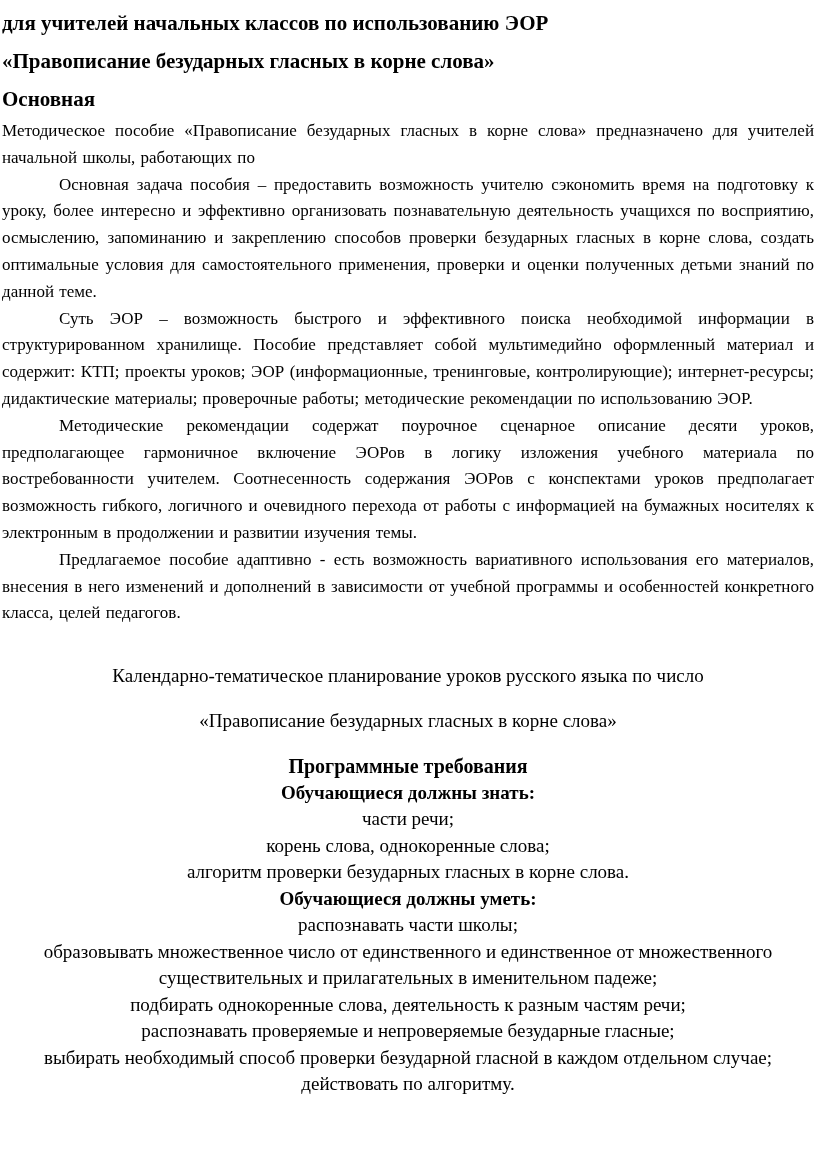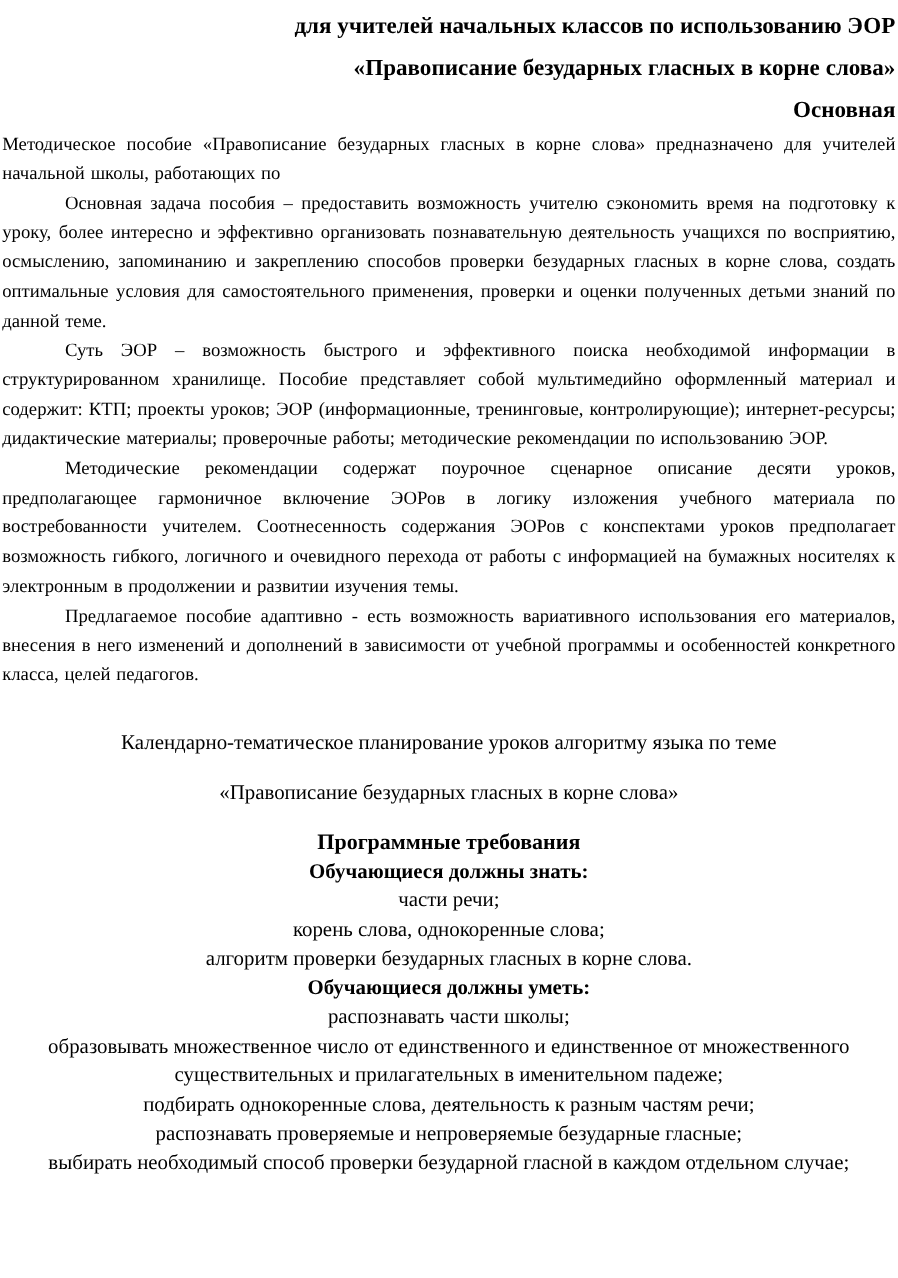--- a/index.html
+++ b/index.html
@@ -15,21 +15,21 @@
     overflow: hidden;
   }
   .page {
     box-sizing: border-box;
     width: 816px;
     height: 1162px;
     padding: 4px 2px 0 2px;
   }
   
   .doc-header .title-line {
-    text-align: right;
+    text-align: left;
     font-weight: bold;
     font-size: 21px;
     line-height: 38px;
     white-space: nowrap;
   }
   
   .intro p {
     margin: 0;
     font-size: 17px;
     line-height: 26.8px;
@@ -80,32 +80,33 @@
 
   <section class="intro">
     <p class="no-indent">Методическое пособие «Правописание безударных гласных в корне слова» предназначено для учителей начальной школы, работающих по</p>
     <p>Основная задача пособия – предоставить возможность учителю сэкономить время на подготовку к уроку, более интересно и эффективно организовать познавательную деятельность учащихся по восприятию, осмыслению, запоминанию и закреплению способов проверки безударных гласных в корне слова, создать оптимальные условия для самостоятельного применения, проверки и оценки полученных детьми знаний по данной теме.</p>
     <p>Суть ЭОР – возможность быстрого и эффективного поиска необходимой информации в структурированном хранилище. Пособие представляет собой мультимедийно оформленный материал и содержит: КТП; проекты уроков; ЭОР (информационные, тренинговые, контролирующие); интернет-ресурсы; дидактические материалы; проверочные работы; методические рекомендации по использованию ЭОР.</p>
     <p>Методические рекомендации содержат поурочное сценарное описание десяти уроков, предполагающее гармоничное включение ЭОРов в логику изложения учебного материала по востребованности учителем. Соотнесенность содержания ЭОРов с конспектами уроков предполагает возможность гибкого, логичного и очевидного перехода от работы с информацией на бумажных носителях к электронным в продолжении и развитии изучения темы.</p>
     <p>Предлагаемое пособие адаптивно - есть возможность вариативного использования его материалов, внесения в него изменений и дополнений в зависимости от учебной программы и особенностей конкретного класса, целей педагогов.</p>
   </section>
 
   <section class="planning">
-    <div class="center-line first">Календарно-тематическое планирование уроков алгоритму языка по теме</div>
+    <div class="center-line first">Календарно-тематическое планирование уроков русского языка по число</div>
     <div class="center-line spaced">«Правописание безударных гласных в корне слова»</div>
     <div class="center-line spaced bold">Программные требования</div>
   </section>
 
   <section class="requirements">
     <div class="subhead">Обучающиеся должны знать:</div>
     <div>части речи;</div>
     <div>корень слова, однокоренные слова;</div>
     <div>алгоритм проверки безударных гласных в корне слова.</div>
 
     <div class="subhead">Обучающиеся должны уметь:</div>
     <div>распознавать части школы;</div>
     <div>образовывать множественное число от единственного и единственное от множественного существительных и прилагательных в именительном падеже;</div>
     <div>подбирать однокоренные слова, деятельность к разным частям речи;</div>
     <div>распознавать проверяемые и непроверяемые безударные гласные;</div>
     <div>выбирать необходимый способ проверки безударной гласной в каждом отдельном случае;</div>
+    <div>действовать по алгоритму.</div>
   </section>
 
 </div>
 
 </body></html>

